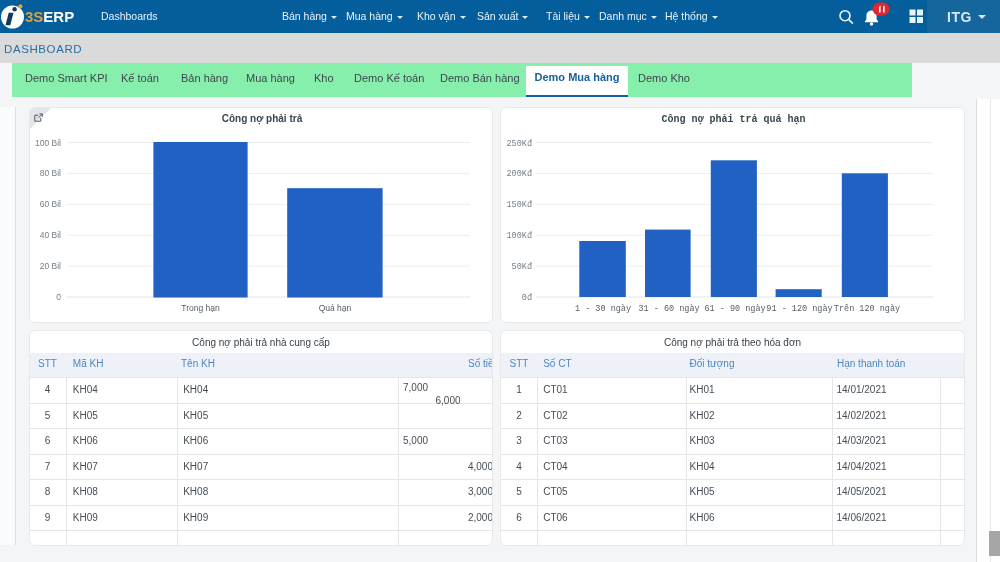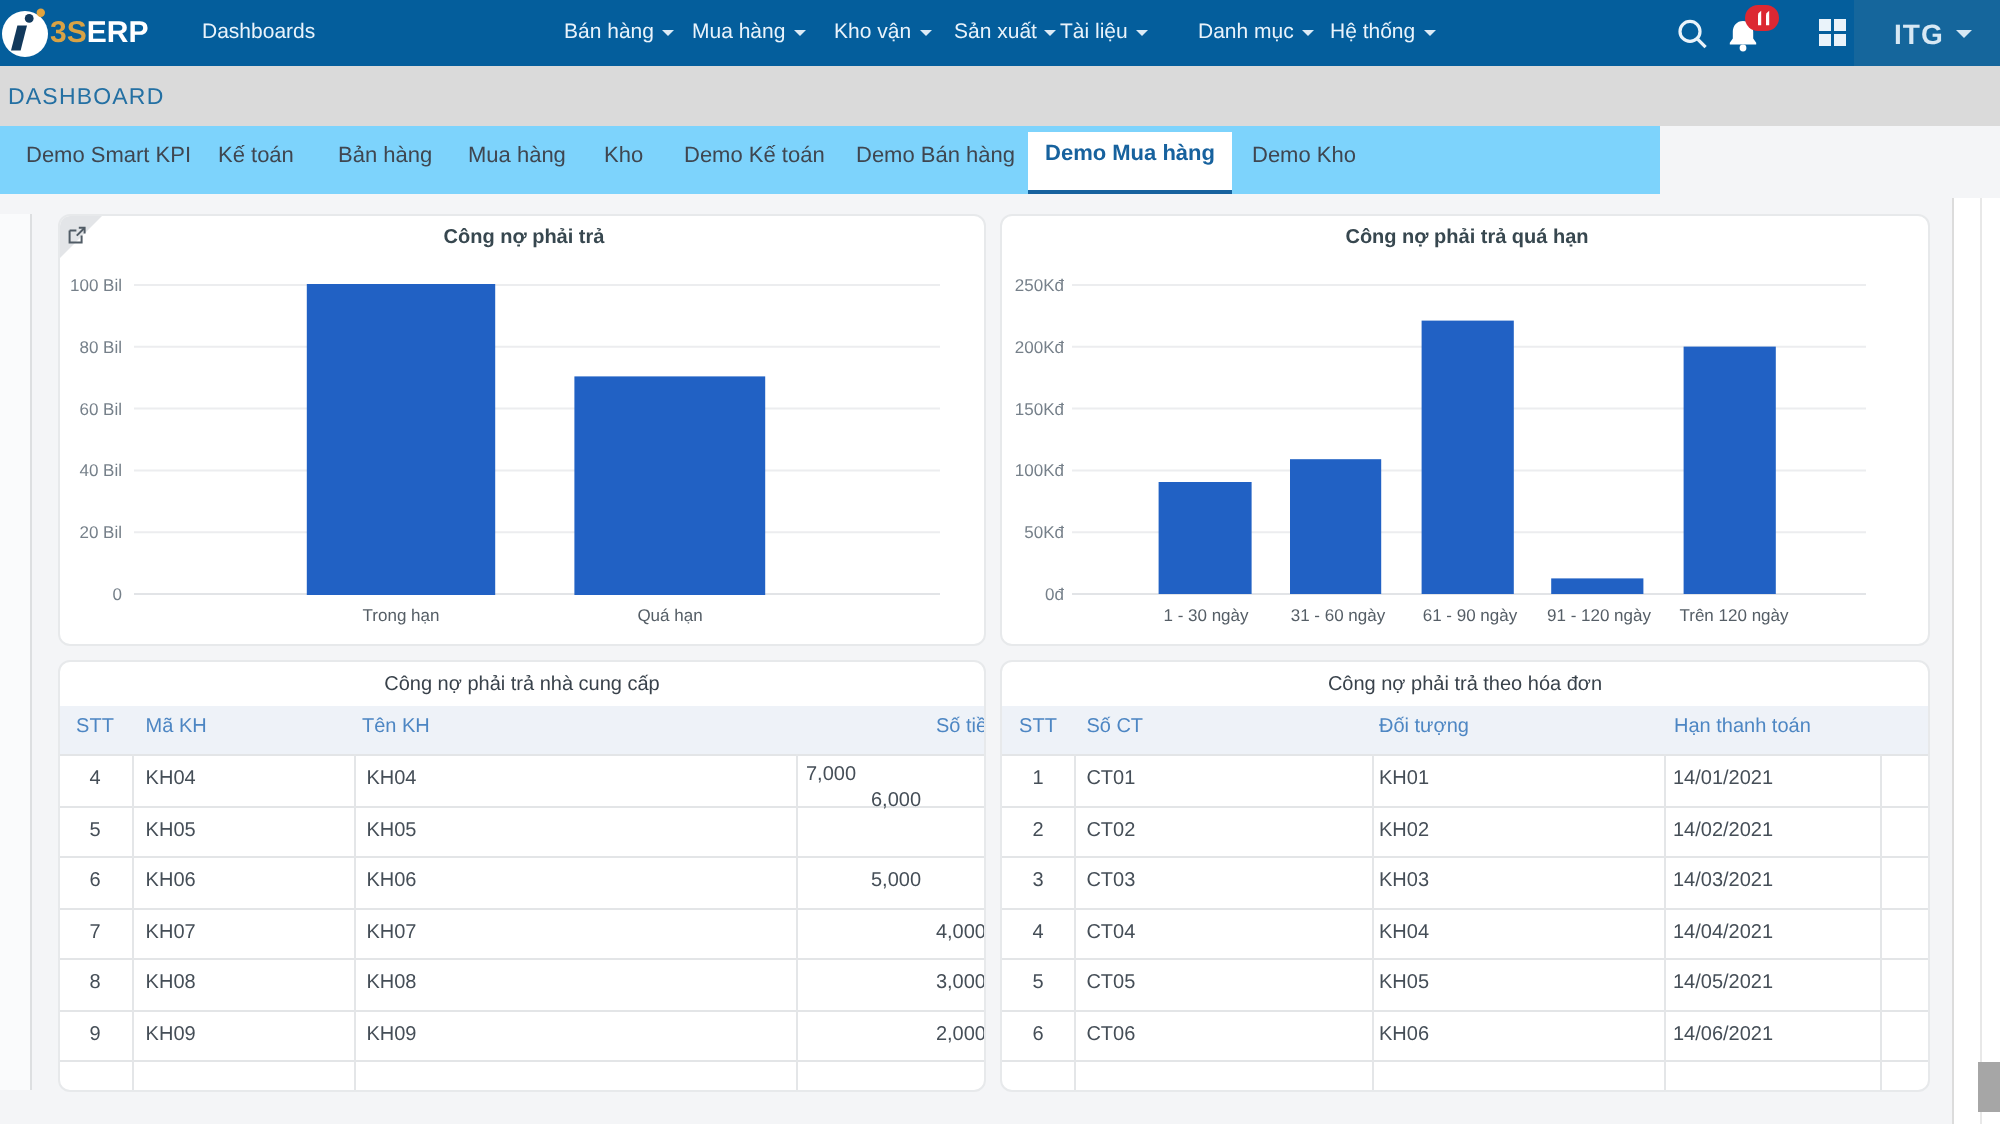--- a/index.html
+++ b/index.html
@@ -14,28 +14,28 @@
   .nav-item { position:absolute; top:0; height:48px; line-height:33px; color:#e9f3fb; font-size:10.5px; white-space:nowrap; }
   .nav-item .caret { display:inline-block; width:0; height:0; border-left:3px solid transparent; border-right:3px solid transparent; border-top:3.5px solid #dcebf7; margin-left:4px; vertical-align:1px; }
   .itg { position:absolute; left:947px; top:9px; color:#d7e8f4; font-size:14px; font-weight:bold; letter-spacing:0.5px; }
   .itg-caret { position:absolute; left:978px; top:15px; width:0; height:0; border-left:4px solid transparent; border-right:4px solid transparent; border-top:4.5px solid #d7e8f4; }
 
   
   .pageband { position:absolute; left:0; top:33px; width:1000px; height:30px; background:#dadada; }
   .pageband .t { position:absolute; left:4px; top:10px; font-size:11.5px; color:#2470a3; letter-spacing:0.6px; }
 
   
-  .tabs { position:absolute; left:0; top:63px; width:830px; height:34px; background:#7dd3fc; }
+  .tabs { position:absolute; left:12px; top:63px; width:900px; height:34px; background:#86efac; }
   .tab { position:absolute; top:0; height:34px; line-height:31px; font-size:11px; color:#3f4650; white-space:nowrap; }
   .tab-active { position:absolute; left:514px; top:3px; width:102px; height:31px; background:#fff; border-bottom:2.5px solid #17629e; color:#17629e; font-weight:bold; font-size:11px; text-align:center; line-height:22px; }
 
   
   .card { position:absolute; background:#fff; border:1px solid #e7e9eb; border-radius:6px; overflow:hidden; }
   #c1 { left:29px; top:107px;  width:464px; height:216px; }
-  #c2 { left:500px; top:107px; width:465px; height:216px; }
+  #c2 { left:500px; top:107px; width:465px; height:216px;font-family:Liberation Mono, monospace; }
   #c3 { left:29px; top:330px;  width:464px; height:216px; }
   #c4 { left:500px; top:330px; width:465px; height:216px; }
 
   .sliver-l { position:absolute; left:0; top:107px; width:16px; height:438px; background:#fafbfc; border-right:1px solid #dddfe1; }
   .sliver-r { position:absolute; left:976px; top:99px; width:24px; height:463px; background:#fff; border-left:1px solid #dcdcdc; }
   .thumb { position:absolute; left:989px; top:531px; width:11px; height:25px; background:#a6a6a6; }
   .track-line { position:absolute; left:990px; top:99px; width:1px; height:463px; background:#e8e8e8; }
 
   .fold { position:absolute; left:0; top:0; width:0; height:0; border-top:21px solid #e3e5e8; border-right:21px solid transparent; }
 
@@ -57,21 +57,21 @@
     <path d="M8.7 12.8 L13.5 12.8 L10.3 25.3 L5.5 25.3 Z" fill="#12395c"></path>
     <circle cx="14.6" cy="9.2" r="2.2" fill="#12395c"></circle>
     <circle cx="20.4" cy="6.4" r="2.1" fill="#e0a33e"></circle>
   </svg>
   <div class="brand"><span class="gold">3S</span>ERP</div>
   <div class="nav-item" style="left:101px">Dashboards</div>
   <div class="nav-item" style="left:282px">Bán hàng<span class="caret"></span></div>
   <div class="nav-item" style="left:346px">Mua hàng<span class="caret"></span></div>
   <div class="nav-item" style="left:417px">Kho vận<span class="caret"></span></div>
   <div class="nav-item" style="left:477px">Sản xuất<span class="caret"></span></div>
-  <div class="nav-item" style="left:530px">Tài liệu<span class="caret"></span></div>
+  <div class="nav-item" style="left:546px">Tài liệu<span class="caret"></span></div>
   <div class="nav-item" style="left:599px">Danh mục<span class="caret"></span></div>
   <div class="nav-item" style="left:665px">Hệ thống<span class="caret"></span></div>
   <svg width="100" height="33" viewBox="0 0 100 33" style="position:absolute;left:835px;top:0;">
     <circle cx="10" cy="15.7" r="5" fill="none" stroke="#eaf3fa" stroke-width="1.6"></circle>
     <line x1="13.8" y1="19.6" x2="17.8" y2="23.6" stroke="#eaf3fa" stroke-width="1.6"></line>
     <path d="M36.5 10.5 c-3.2 0 -5.1 2.5 -5.1 5.4 l0 3.3 -1.5 2.2 0 0.9 13.2 0 0 -0.9 -1.5 -2.2 0 -3.3 c0 -2.9 -1.9 -5.4 -5.1 -5.4 z" fill="#ffffff"></path>
     <circle cx="36.5" cy="24" r="1.7" fill="#ffffff"></circle>
     <rect x="74.5" y="9.5" width="6" height="6" fill="#eaf3fa"></rect>
     <rect x="82" y="9.5" width="6" height="6" fill="#eaf3fa"></rect>
     <rect x="74.5" y="17" width="6" height="6" fill="#eaf3fa"></rect>
@@ -197,21 +197,21 @@
     <div class="cell" style="left:42.8px;top:46.4px">KH04</div>
     <div class="cell" style="left:153.2px;top:46.4px">KH04</div>
     <div class="cell" style="left:373px;width:90px;text-align:left;top:44px">7,000</div>
   <div class="cell" style="left:0;width:35px;text-align:center;top:71.8px">5</div>
     <div class="cell" style="left:42.8px;top:71.8px">KH05</div>
     <div class="cell" style="left:153.2px;top:71.8px">KH05</div>
     <div class="cell" style="left:373px;width:90px;text-align:center;top:57px">6,000</div>
   <div class="cell" style="left:0;width:35px;text-align:center;top:97.3px">6</div>
     <div class="cell" style="left:42.8px;top:97.3px">KH06</div>
     <div class="cell" style="left:153.2px;top:97.3px">KH06</div>
-    <div class="cell" style="left:373px;width:90px;text-align:center;top:97.3px">5,000</div>
+    <div class="cell" style="left:373px;width:90px;text-align:left;top:97.3px">5,000</div>
   <div class="cell" style="left:0;width:35px;text-align:center;top:122.7px">7</div>
     <div class="cell" style="left:42.8px;top:122.7px">KH07</div>
     <div class="cell" style="left:153.2px;top:122.7px">KH07</div>
     <div class="cell" style="left:373px;width:90px;text-align:right;top:122.7px">4,000</div>
   <div class="cell" style="left:0;width:35px;text-align:center;top:148.1px">8</div>
     <div class="cell" style="left:42.8px;top:148.1px">KH08</div>
     <div class="cell" style="left:153.2px;top:148.1px">KH08</div>
     <div class="cell" style="left:373px;width:90px;text-align:right;top:148.1px">3,000</div>
   <div class="cell" style="left:0;width:35px;text-align:center;top:173.5px">9</div>
     <div class="cell" style="left:42.8px;top:173.5px">KH09</div>

